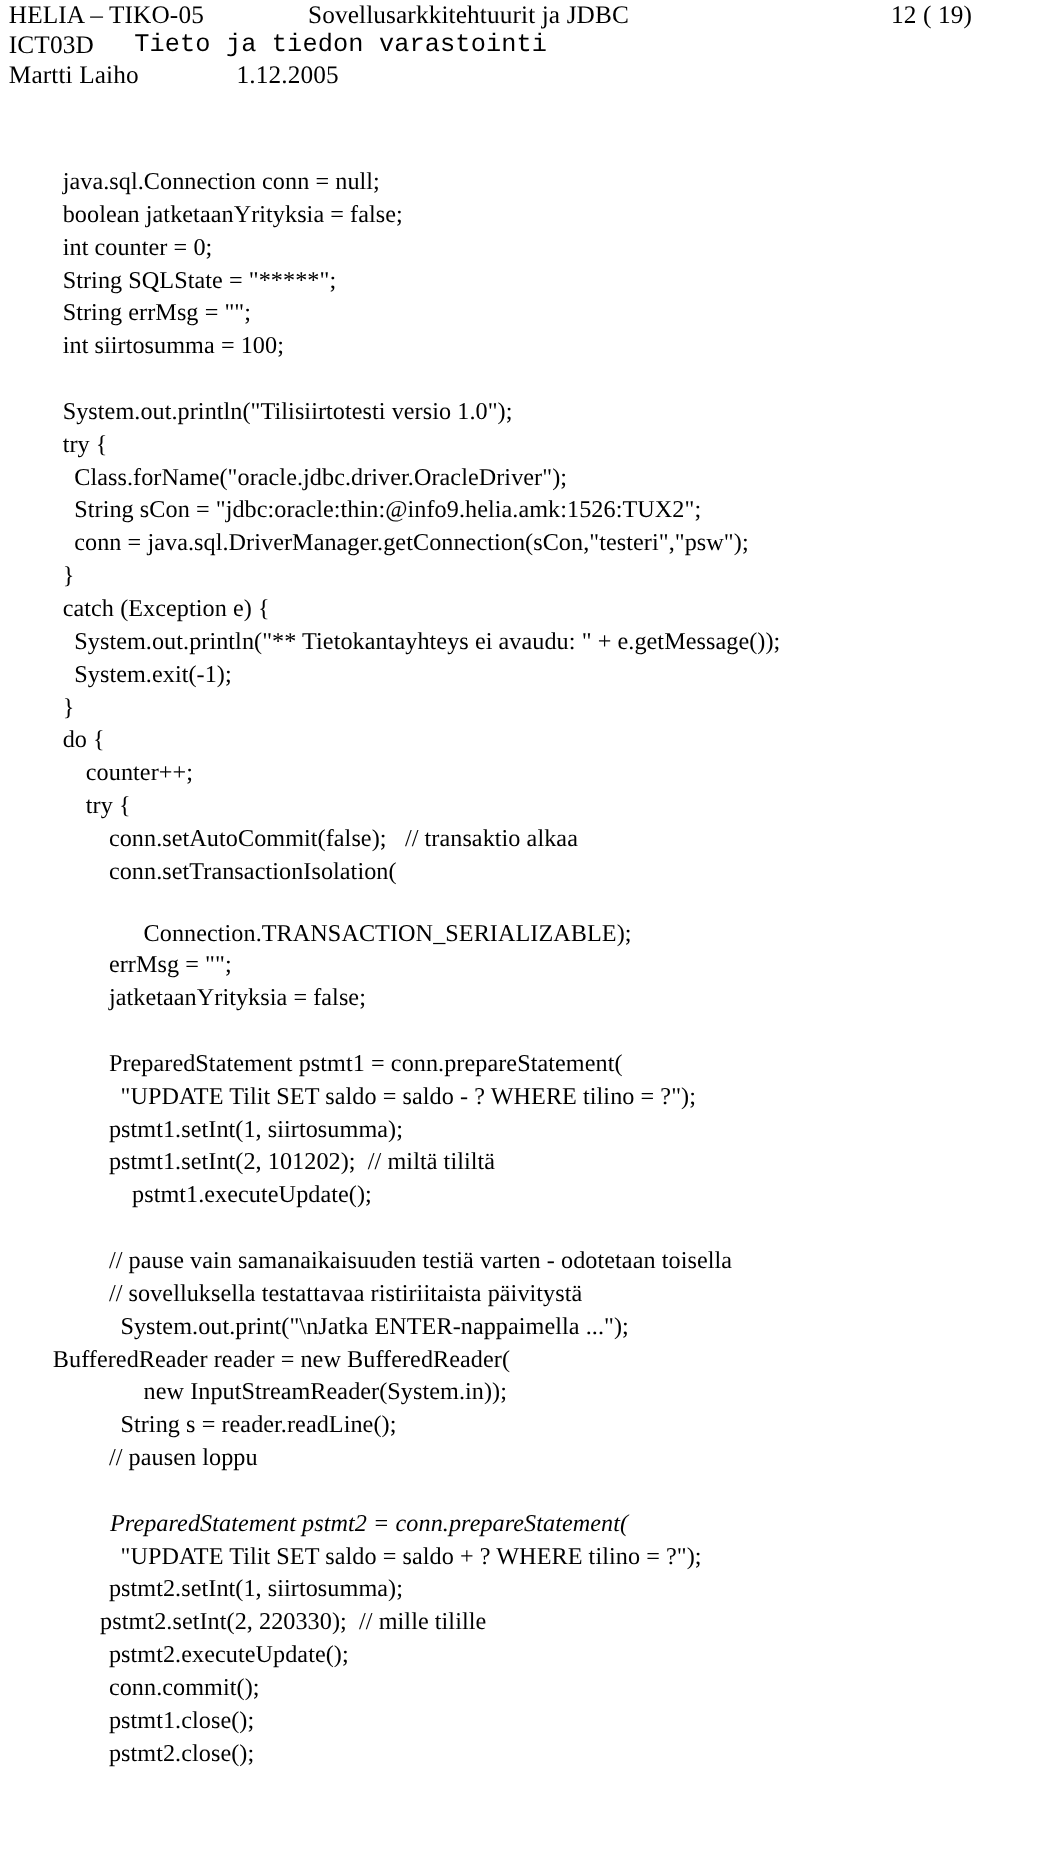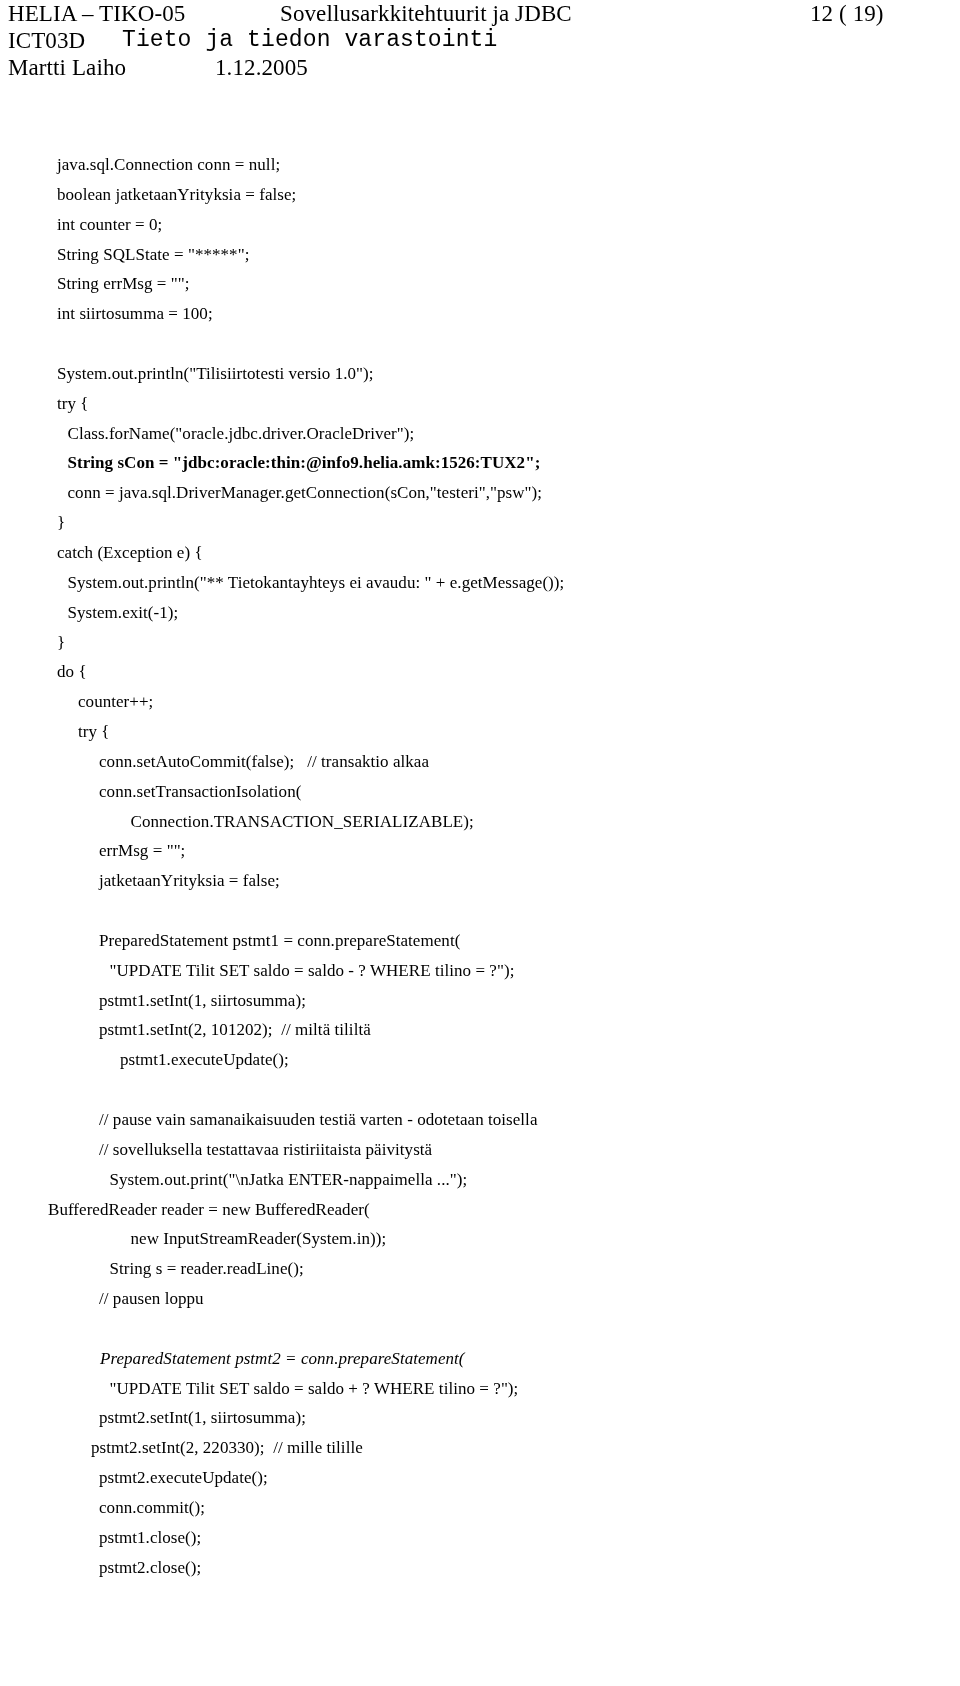--- a/index.html
+++ b/index.html
@@ -45,21 +45,21 @@
   .hdr-right  { left: 810px; }
 
   
   .code {
     position: absolute;
     left: 0;
     top: 150px;
     width: 960px;
   }
   .code-line {
-    font-size: 17px;
+    font-size: 22px;
     line-height: 29.85px;
     height: 29.85px;
     white-space: pre;
     padding-left: 57px;
     letter-spacing: 0.05px;
   }
   .code-line.blank {
     height: 29.85px;
   }
 </style>
@@ -88,33 +88,33 @@
       <div class="code-line" style="padding-left: 57px;">java.sql.Connection conn = null;</div>
       <div class="code-line" style="padding-left: 57px;">boolean jatketaanYrityksia = false;</div>
       <div class="code-line" style="padding-left: 57px;">int counter = 0;</div>
       <div class="code-line" style="padding-left: 57px;">String SQLState = "*****";</div>
       <div class="code-line" style="padding-left: 57px;">String errMsg = "";</div>
       <div class="code-line" style="padding-left: 57px;">int siirtosumma = 100;</div>
       <div class="code-line blank" style="padding-left: 57px;"></div>
       <div class="code-line" style="padding-left: 57px;">System.out.println("Tilisiirtotesti versio 1.0");</div>
       <div class="code-line" style="padding-left: 57px;">try {</div>
       <div class="code-line" style="padding-left: 67.5px;">Class.forName("oracle.jdbc.driver.OracleDriver");</div>
-      <div class="code-line" style="padding-left: 67.5px; font-weight: bold;">String sCon = "jdbc:oracle:thin:@info9.helia.amk:1526:TUX2";</div>
+      <div class="code-line" style="padding-left: 67.5px;">String sCon = "jdbc:oracle:thin:@info9.helia.amk:1526:TUX2";</div>
       <div class="code-line" style="padding-left: 67.5px;">conn = java.sql.DriverManager.getConnection(sCon,"testeri","psw");</div>
       <div class="code-line" style="padding-left: 57px;">}</div>
       <div class="code-line" style="padding-left: 57px;">catch (Exception e) {</div>
       <div class="code-line" style="padding-left: 67.5px;">System.out.println("** Tietokantayhteys ei avaudu: " + e.getMessage());</div>
       <div class="code-line" style="padding-left: 67.5px;">System.exit(-1);</div>
       <div class="code-line" style="padding-left: 57px;">}</div>
       <div class="code-line" style="padding-left: 57px;">do {</div>
       <div class="code-line" style="padding-left: 78px;">counter++;</div>
       <div class="code-line" style="padding-left: 78px;">try {</div>
       <div class="code-line" style="padding-left: 99px;">conn.setAutoCommit(false);   // transaktio alkaa</div>
       <div class="code-line" style="padding-left: 99px;">conn.setTransactionIsolation(</div>
-      <div class="code-line" style="padding-left: 130.5px;">Connection.TRANSACTION_SERIALIZABLE);</div>
+      <div class="code-line" style="padding-left: 130.5px; margin-top: 26px;">Connection.TRANSACTION_SERIALIZABLE);</div>
       <div class="code-line" style="padding-left: 99px;">errMsg = "";</div>
       <div class="code-line" style="padding-left: 99px;">jatketaanYrityksia = false;</div>
       <div class="code-line blank" style="padding-left: 57px;"></div>
       <div class="code-line" style="padding-left: 99px;">PreparedStatement pstmt1 = conn.prepareStatement(</div>
       <div class="code-line" style="padding-left: 109.5px;">"UPDATE Tilit SET saldo = saldo - ? WHERE tilino = ?");</div>
       <div class="code-line" style="padding-left: 99px;">pstmt1.setInt(1, siirtosumma);</div>
       <div class="code-line" style="padding-left: 99px;">pstmt1.setInt(2, 101202);  // miltä tililtä</div>
       <div class="code-line" style="padding-left: 120px;">pstmt1.executeUpdate();</div>
       <div class="code-line blank" style="padding-left: 57px;"></div>
       <div class="code-line" style="padding-left: 99px;">// pause vain samanaikaisuuden testiä varten - odotetaan toisella</div>

